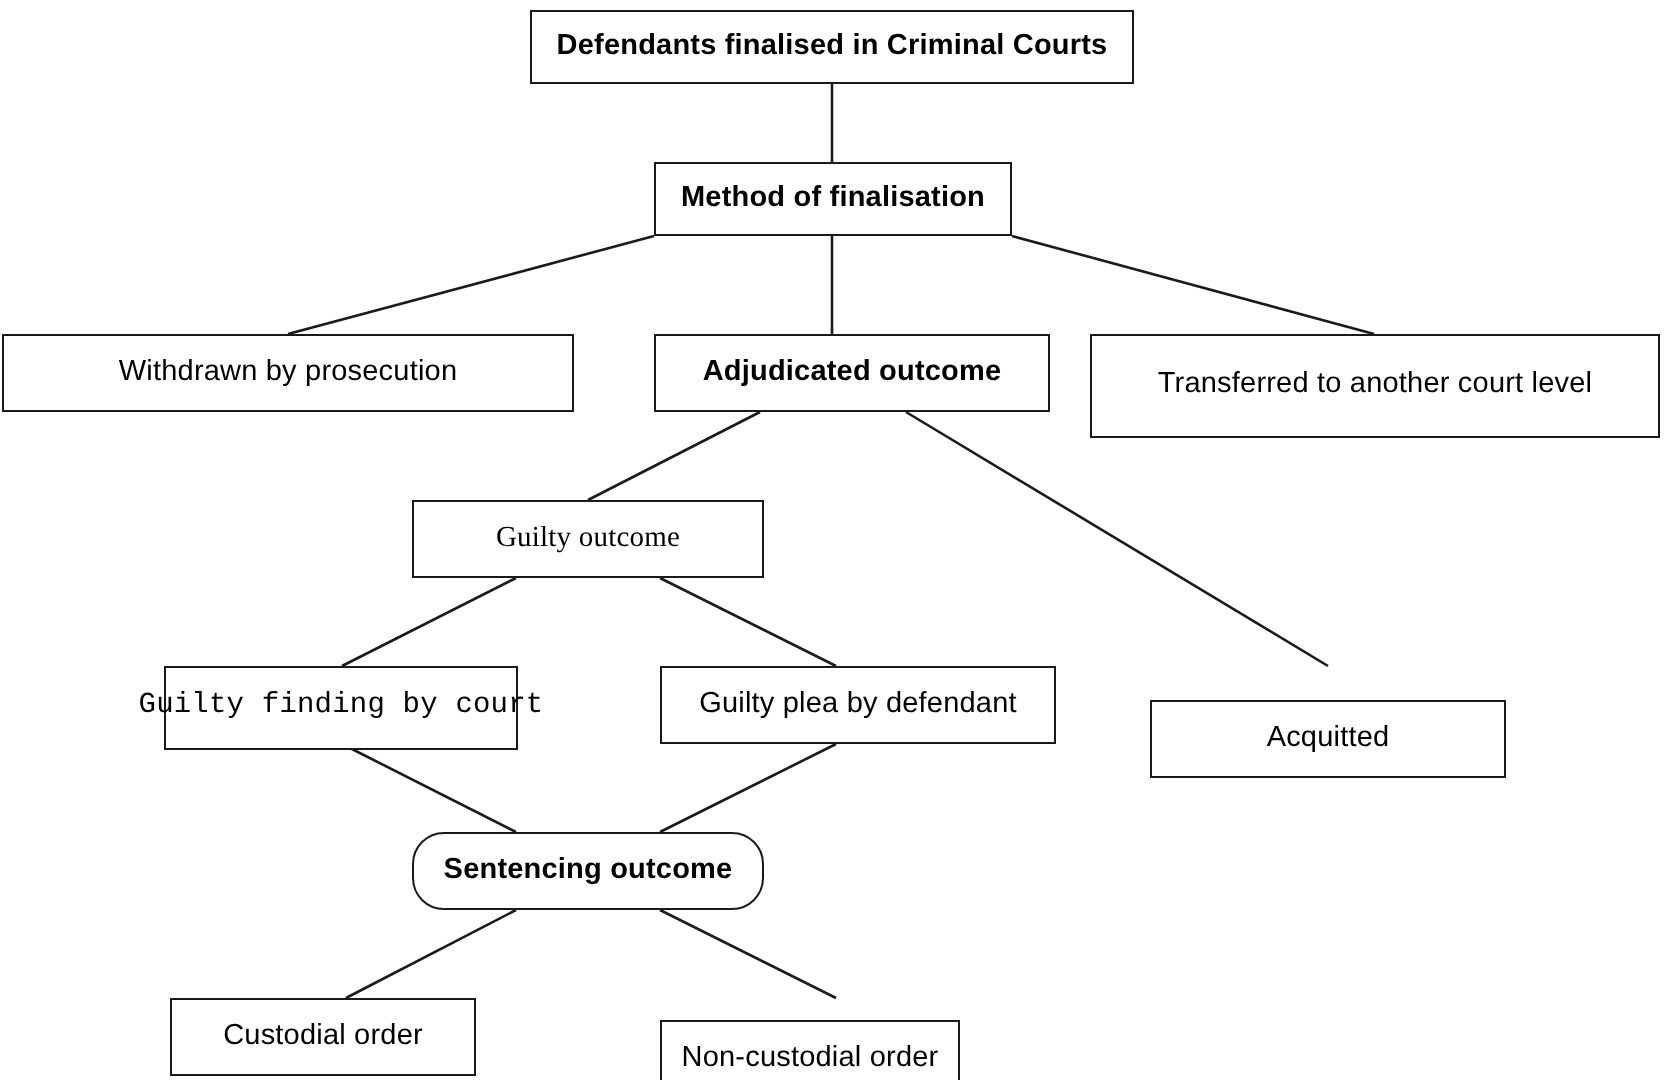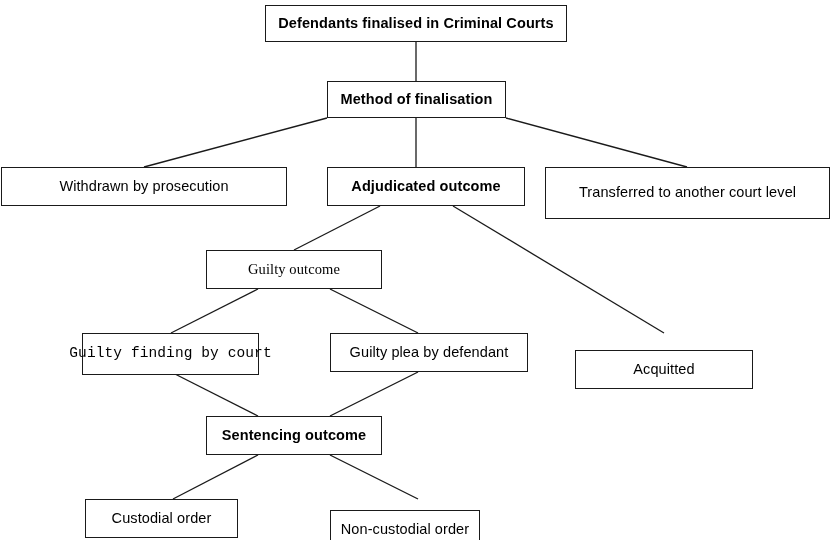--- a/index.html
+++ b/index.html
@@ -87,21 +87,21 @@
       </div>
       <div class="node-box" style="left: 82px; top: 333px; width: 177px; height: 42px; font-family: Liberation Mono, monospace;">
         <span class="node-label">Guilty finding by court</span>
       </div>
       <div class="node-box" style="left: 330px; top: 333px; width: 198px; height: 39px;">
         <span class="node-label">Guilty plea by defendant</span>
       </div>
       <div class="node-box" style="left: 575px; top: 333px; width: 178px; height: 39px; margin-top: 17px;">
         <span class="node-label">Acquitted</span>
       </div>
-      <div class="node-box bold" style="left: 206px; top: 416px; width: 176px; height: 39px;">
+      <div class="node-box bold" style="left: 206px; top: 416px; width: 176px; height: 39px; border-radius: 16px;">
         <span class="node-label">Sentencing outcome</span>
       </div>
       <div class="node-box" style="left: 85px; top: 499px; width: 153px; height: 39px;">
         <span class="node-label">Custodial order</span>
       </div>
       <div class="node-box" style="left: 330px; top: 499px; width: 150px; height: 39px; margin-top: 11px;">
         <span class="node-label">Non-custodial order</span>
       </div>
     </div>
 </div>

